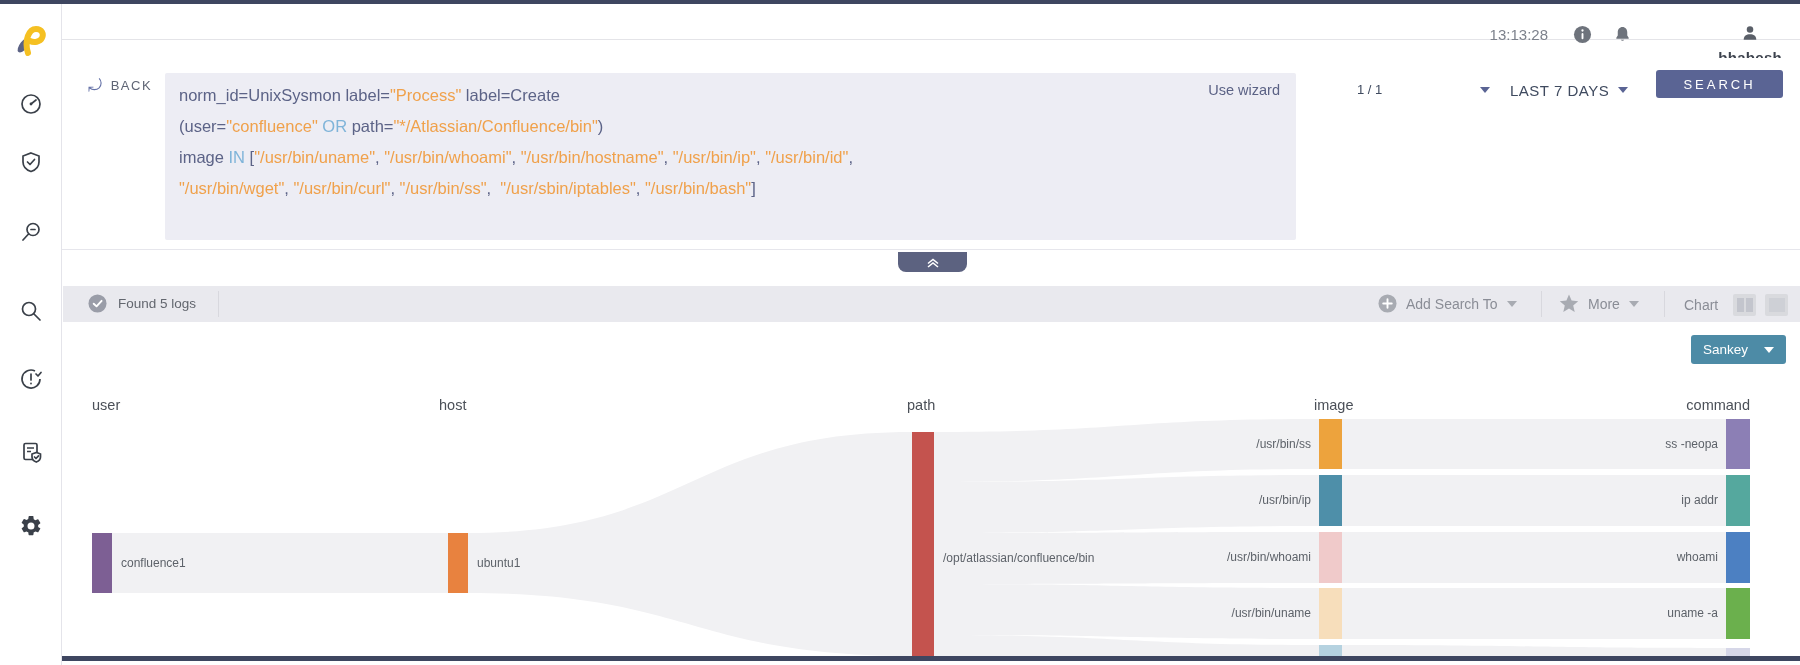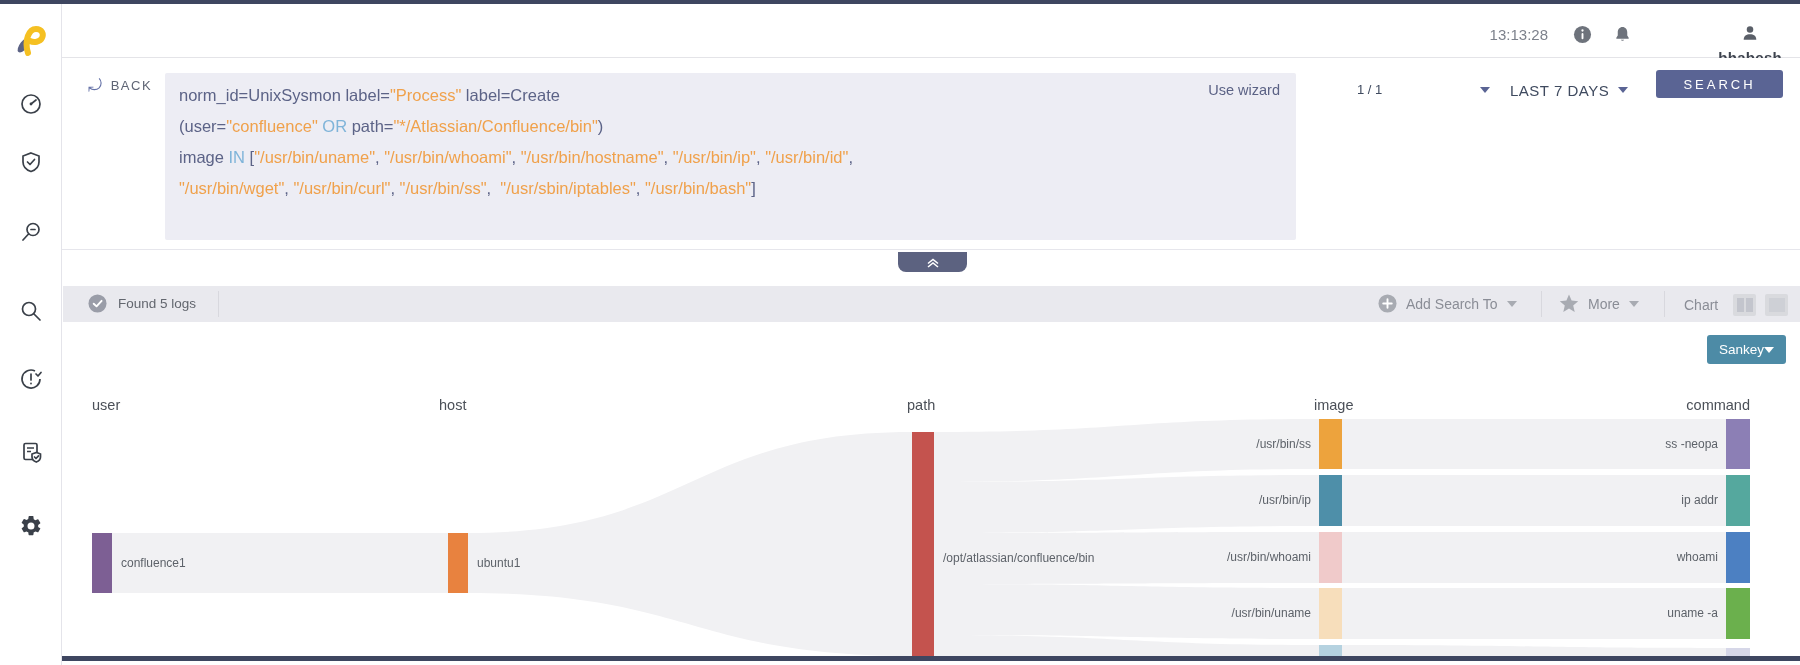--- a/index.html
+++ b/index.html
@@ -10,21 +10,21 @@
   
   #top-strip { left:0; top:0; width:1800px; height:4px; background:#3e4660; }
   #bottom-strip { left:62px; top:656px; width:1738px; height:5px; background:#3e4660; }
 
   
   #sidebar { left:0; top:4px; width:62px; height:661px; background:#ffffff; border-right:1px solid #e4e4ea; z-index:5; }
   .side-icon { position:absolute; left:50%; transform:translateX(-50%); width:24px; height:24px; color:#3a4049; }
   .side-icon svg { width:100%; height:100%; }
 
   
-  #topbar { left:62px; top:4px; width:1738px; height:54px; background:#fff; border-bottom:1px solid #e4e4e8; }
+  #topbar { left:62px; top:4px; width:1738px; height:36px; background:#fff; border-bottom:1px solid #e4e4e8; }
   #clock { right:252px; top:22px; font-size:15px; color:#7d828c; }
   .topbar-icon { top:21px; width:19px; height:19px; color:#6e737c; }
   #user-chip { right:18px; top:20px; display:flex; align-items:center; gap:7px; color:#3d434e;flex-direction:column; }
   #user-name { font-size:15px; font-weight:bold; letter-spacing:.3px; }
   .caret { width:0; height:0; border-left:5px solid transparent; border-right:5px solid transparent; border-top:6px solid currentColor; display:inline-block; }
 
   
   #query-panel { left:62px; top:58px; width:1738px; height:192px; background:#fff; border-bottom:1px solid #e6e6ec; }
   #back-btn { left:26px; top:20px; display:flex; align-items:center; gap:7px; color:#5f6575; font-size:13px; letter-spacing:1.5px; cursor:pointer; }
   #back-arrow { color:#6673a8; font-size:17px; line-height:13px; }
@@ -47,21 +47,21 @@
   #found-badge { left:25px; top:8px; display:flex; align-items:center; gap:11px; color:#62666e; font-size:13.5px; }
   .vdiv { top:5px; width:1px; height:26px; background:#d8d8de; }
   .bar-group { top:8px; display:flex; align-items:center; gap:9px; color:#8a8d96; font-size:14px; cursor:pointer; }
   .bar-group .caret { border-top-color:#a8abb2; }
   .toggle-btn { width:23px; height:22px; background:#d9dade; border-radius:2px; display:inline-flex; align-items:center; justify-content:center; gap:2px; cursor:pointer; }
   .toggle-btn .bar { width:7px; height:14px; background:#c3c5cd; }
   .toggle-btn .full { width:16px; height:14px; background:#ced0d6; }
 
   
   #chart-area { left:62px; top:322px; width:1738px; height:334px; background:#fff; }
-  #sankey-type-btn { right:14px; top:13px; height:29px; padding:0 12px; background:#4d8ba6; border:none; border-radius:3px; color:#fff; font-size:13.5px; display:flex; align-items:center; gap:0; font-family:"Liberation Sans",sans-serif; cursor:pointer; }
+  #sankey-type-btn { right:14px; top:13px; height:29px; padding:0 12px; background:#4d8ba6; border:none; border-radius:3px; color:#fff; font-size:13.5px; display:flex; align-items:center; gap:16px; font-family:"Liberation Sans",sans-serif; cursor:pointer; }
   #sankey-type-btn .caret { border-top-color:#fff; }
   #sankey-wrap { left:0; top:0; width:1800px; height:343px; }
   #sankey-svg { position:absolute; left:0; top:0; }
   .col-header { position:absolute; top:75px; font-size:14.5px; font-weight:500; color:#4b5058; }
   .node-label { position:absolute; font-size:12px; color:#5d6269; line-height:16px; white-space:nowrap; }
 </style>
 </head>
 <body>
 
 <div class="abs" id="top-strip"></div>

